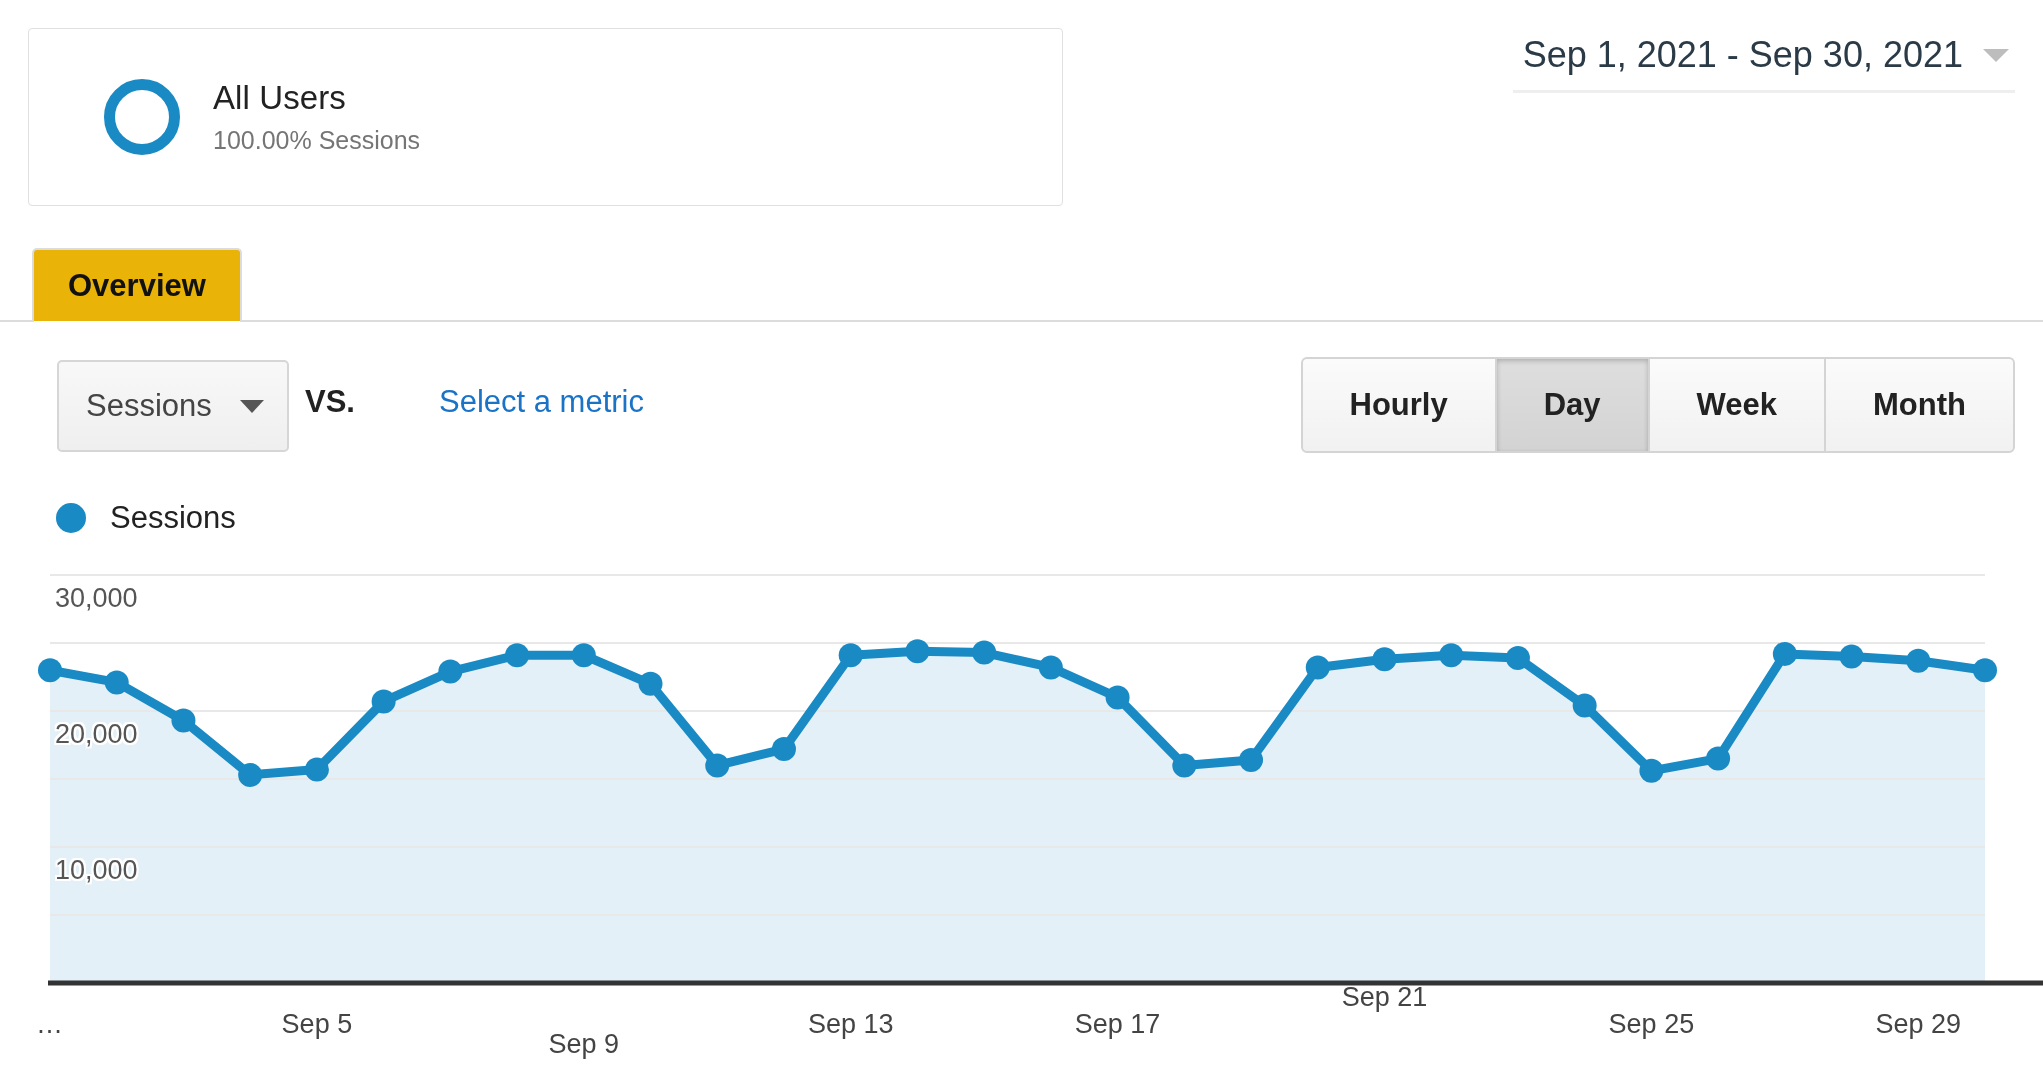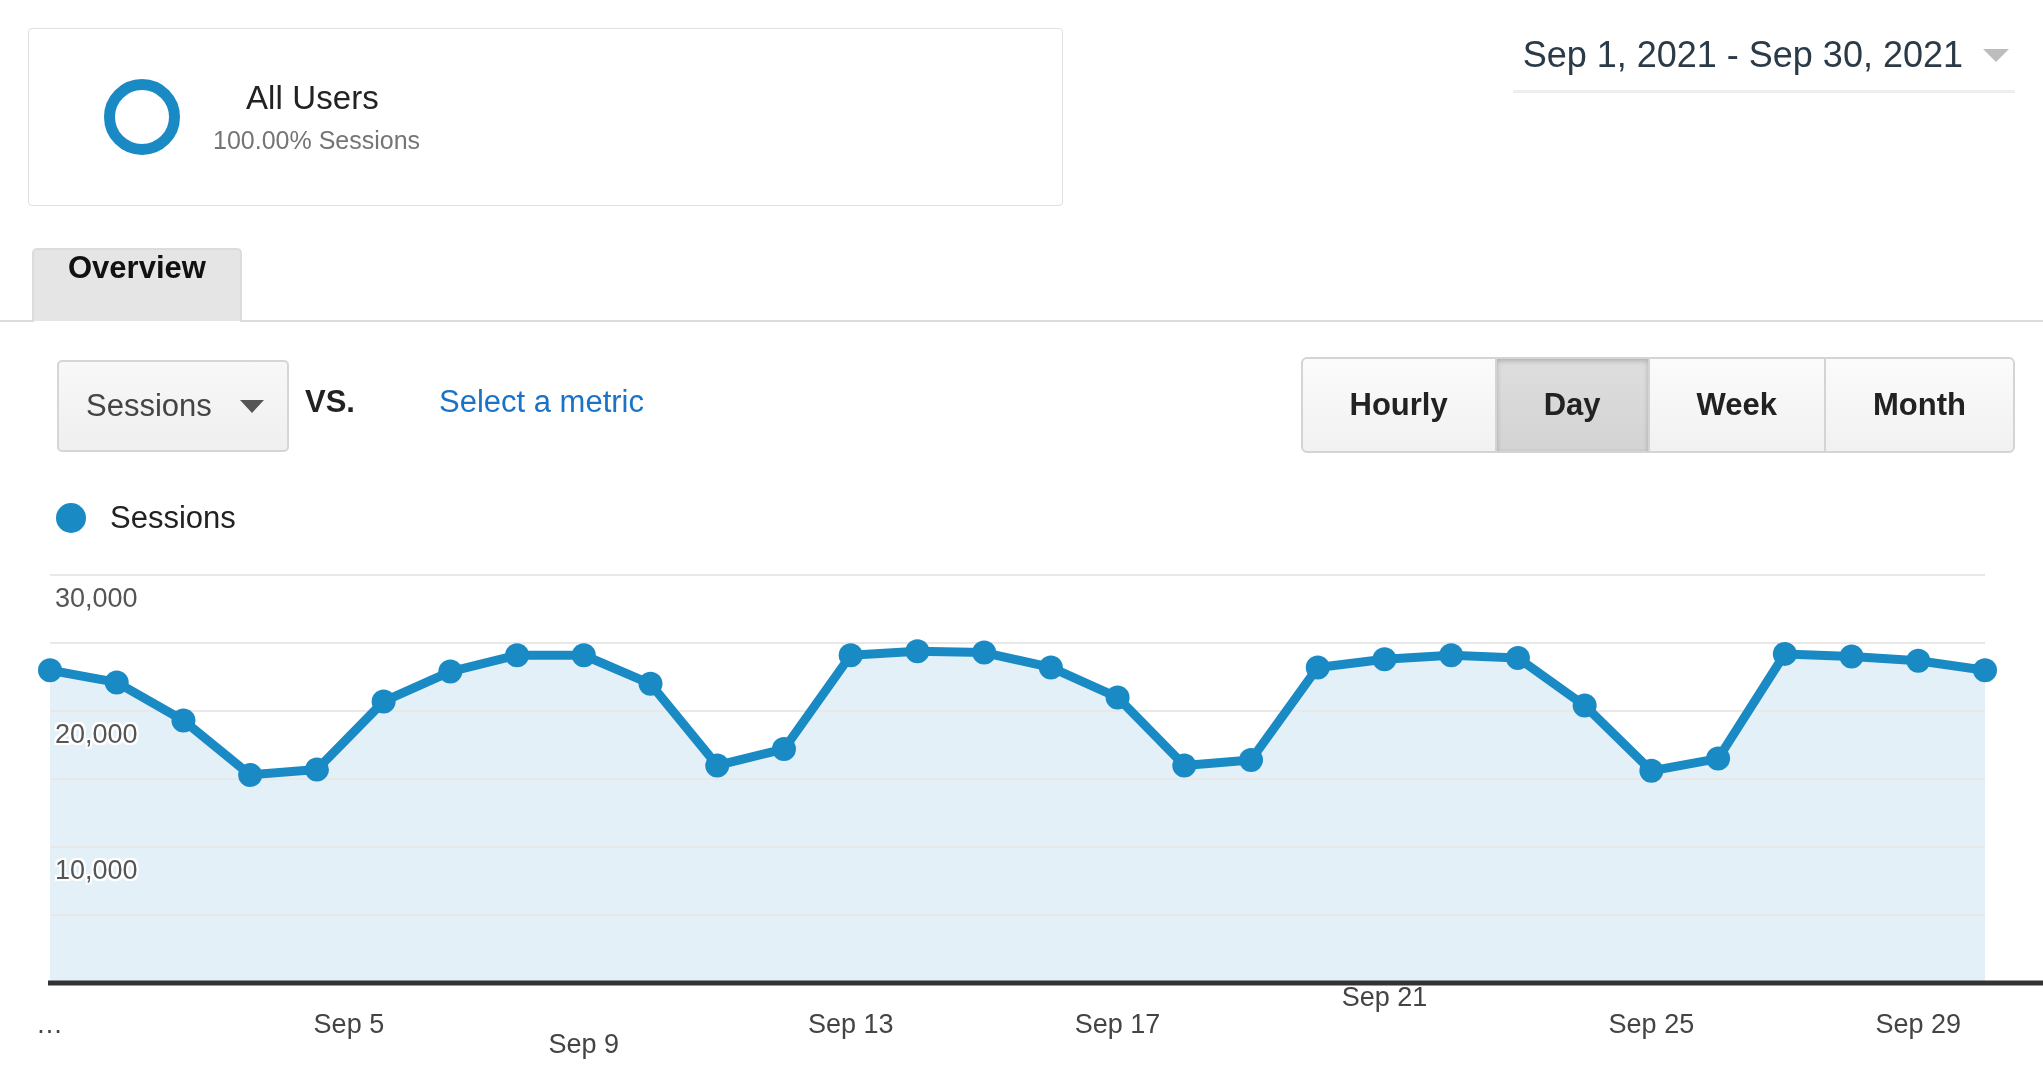--- a/index.html
+++ b/index.html
@@ -35,21 +35,20 @@
     border-radius: 50%;
     border: 11px solid #1a8ac4;
     flex: 0 0 auto;
   }
   .segment-text { margin-left: 33px; }
   .segment-title {
     font-size: 33px;
     color: #222;
     line-height: 1.15;
     letter-spacing: 0.1px;
-    margin-left: 33px;
   }
   .segment-sub {
     font-size: 25px;
     color: #757575;
     margin-top: 9px;
   }
 
   
   .date-range {
     position: absolute;
@@ -86,25 +85,25 @@
     left: 0; top: 248px;
     width: 2043px; height: 74px;
     border-bottom: 2px solid #dcdcdc;
   }
   .tab {
     position: absolute;
     left: 32px; top: 0;
     height: 74px;
     padding: 0 34px;
     display: flex;
-    align-items: flex-start;
+    align-items: center;
     font-size: 31px;
     font-weight: bold;
     color: #111;
-    background: #e5e5e5;
+    background: #eab308;
     border: 2px solid #dcdcdc;
     border-bottom: none;
     border-top-left-radius: 5px;
     border-top-right-radius: 5px;
     cursor: pointer;
   }
   .tab::after {
     content: "";
     position: absolute;
     left: 0; right: 0; bottom: -2px;
@@ -328,21 +327,21 @@
         <circle cx="1918.2758620689656" cy="105.68" r="12" fill="#1a8ac4"></circle>
         <circle cx="1985" cy="115.19999999999999" r="12" fill="#1a8ac4"></circle>
       </svg>
     <div id="ytick-layer">
         <div class="ytick-label" style="left: 55px; top: 300px;">10,000</div>
         <div class="ytick-label" style="left: 55px; top: 164px;">20,000</div>
         <div class="ytick-label" style="left: 55px; top: 28px;">30,000</div>
       </div>
     <div id="xtick-layer">
         <div class="xaxis-ellipsis" style="top: 454px;">…</div>
-        <div class="xtick-label" style="left: 316.897px; top: 454px; margin-left: 32px;">Sep 5</div>
+        <div class="xtick-label" style="left: 316.897px; top: 454px;">Sep 5</div>
         <div class="xtick-label" style="left: 583.793px; top: 447px; margin-top: 27px;">Sep 9</div>
         <div class="xtick-label" style="left: 850.69px; top: 454px;">Sep 13</div>
         <div class="xtick-label" style="left: 1117.59px; top: 454px;">Sep 17</div>
         <div class="xtick-label" style="left: 1384.48px; top: 427px;">Sep 21</div>
         <div class="xtick-label" style="left: 1651.38px; top: 454px;">Sep 25</div>
         <div class="xtick-label" style="left: 1918.28px; top: 454px;">Sep 29</div>
       </div>
   </div>
 
 </div>

